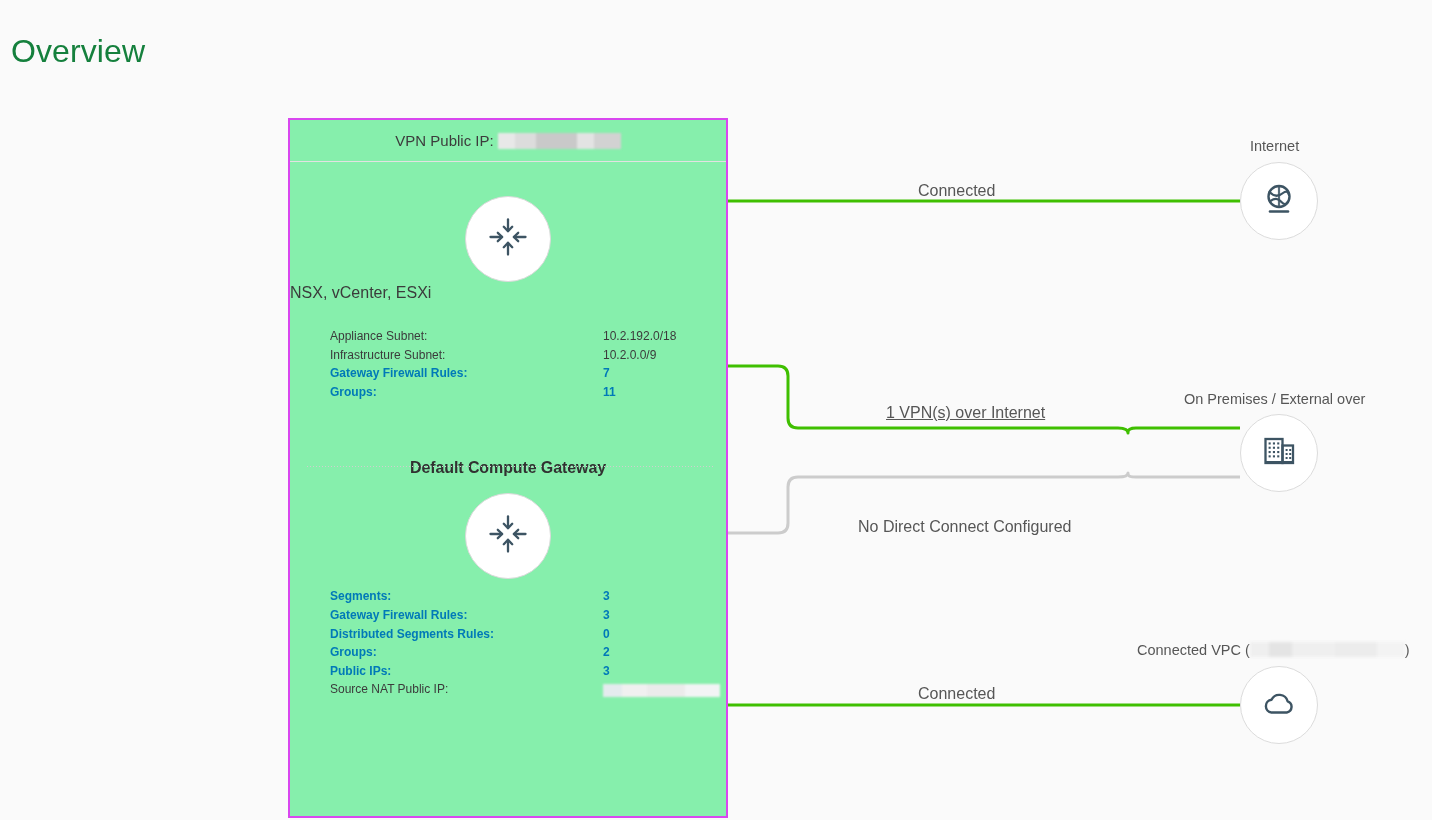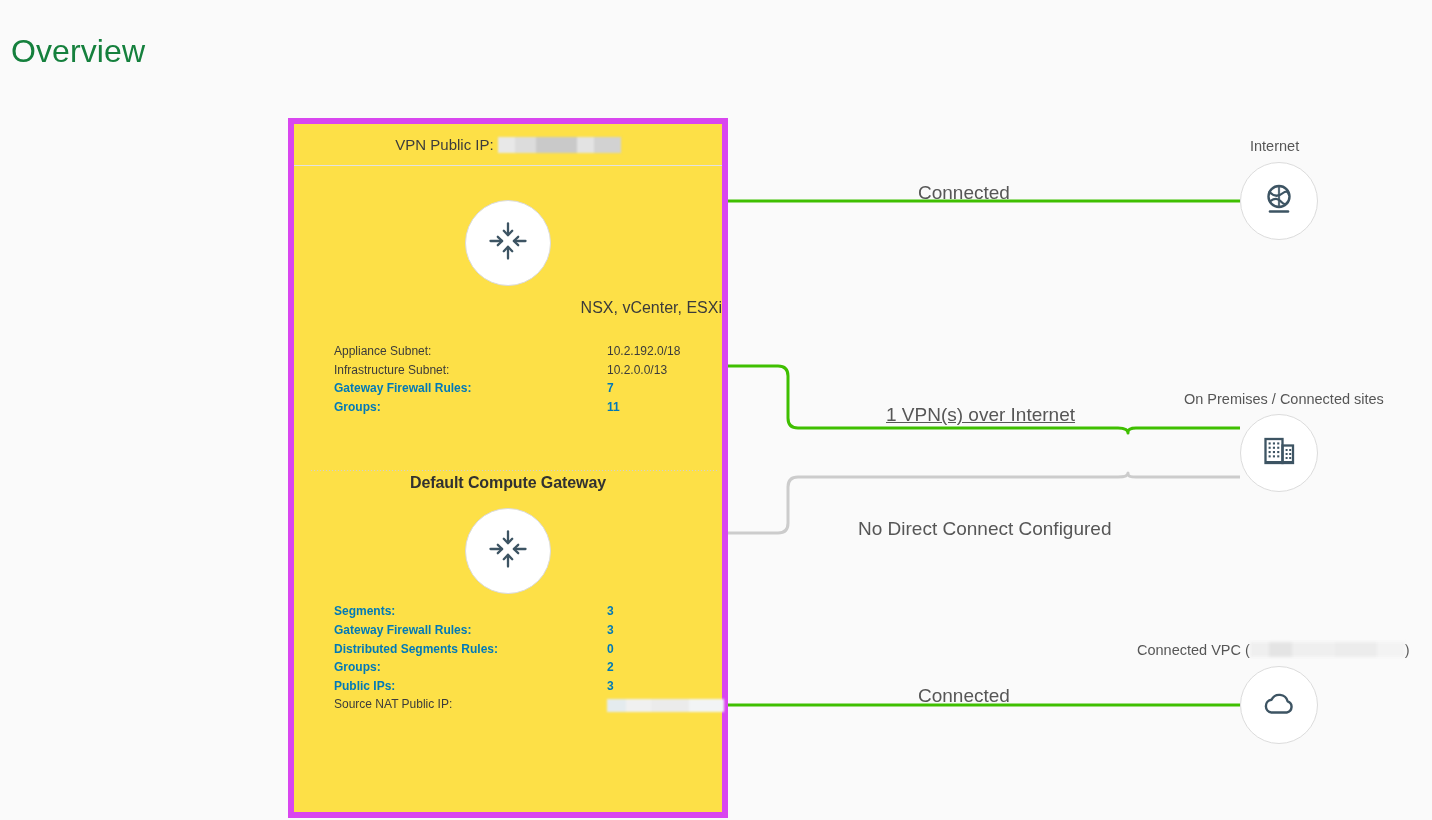--- a/index.html
+++ b/index.html
@@ -37,22 +37,22 @@
     margin-top: 23px;
   }
 
   
   .gw-card {
     position: absolute;
     left: 288px;
     top: 118px;
     width: 440px;
     height: 700px;
-    background: #fde047;
-    border: 6px solid #d946ef;
+    background: #86efac;
+    border: 2px solid #d946ef;
     box-sizing: border-box;
     z-index: 5;
   }
   .card-header {
     height: 42px;
     border-bottom: 1px solid #e2e2e2;
     display: flex;
     align-items: center;
     justify-content: center;
     box-sizing: border-box;
@@ -97,24 +97,24 @@
     width: 84px;
     height: 84px;
     border-radius: 50%;
     border: 1px solid #dadada;
     background: #fff;
     display: flex;
     align-items: center;
     justify-content: center;
   }
   .gw-sub {
-    text-align: right;
+    text-align: left;
     font-size: 16px;
     color: #3b3b3b;
-    margin-top: 13px;
+    margin-top: 2px;
   }
 
   .stats {
     margin: 0;
     padding: 0 0 0 40px;
     list-style: none;
   }
   .stats.mgmt { margin-top: 25px; }
   .stats.cmp  { margin-top: 8px; }
   .stats li {
@@ -183,21 +183,21 @@
   
   #connectors {
     position: absolute;
     left: 0; top: 0;
     width: 1432px;
     height: 820px;
     z-index: 1;
   }
   .edge-label {
     position: absolute;
-    font-size: 19px;
+    font-size: 16px;
     color: #565656;
     white-space: nowrap;
     z-index: 3;
   }
   .redact-vpc {
     display: inline-block;
     width: 155px;
     height: 15px;
     vertical-align: -2px;
     background:
@@ -245,21 +245,21 @@
           <path d="M10.5 13 Q17 20 24 14 Q28.5 10.5 30 16" fill="none" stroke="#3d5463" stroke-width="2.2" stroke-linecap="round"></path>
           <path d="M11 22.5 Q17.5 17 22.5 23 Q26 27 29 23" fill="none" stroke="#3d5463" stroke-width="2.2" stroke-linecap="round"></path>
           <path d="M20 7 L20 28" stroke="#3d5463" stroke-width="2.2" opacity="0.85"></path>
           <line x1="11" y1="32.5" x2="29" y2="32.5" stroke="#3d5463" stroke-width="2.6" stroke-linecap="round"></line>
         </svg>
       </span>
     </div>
   </div>
 
   <div class="node">
-    <div class="node-label" style="left:1184px; top:391px;">On Premises / Connected sites</div>
+    <div class="node-label" style="left:1184px; top:391px;">On Premises / External over</div>
     <div class="node-circle" style="left:1240px; top:414px;">
       <span>
         <svg width="40" height="40" viewBox="0 0 40 40">
           <rect x="6.5" y="8" width="17" height="24" fill="none" stroke="#3d5463" stroke-width="2.3"></rect>
           <rect x="23.5" y="14.5" width="10.5" height="17.5" fill="none" stroke="#3d5463" stroke-width="2.3"></rect>
           <g fill="#3d5463">
             <rect x="9.6" y="11.4" width="2.1" height="2.1"></rect>
             <rect x="13.9" y="11.4" width="2.1" height="2.1"></rect>
             <rect x="18.2" y="11.4" width="2.1" height="2.1"></rect>
             <rect x="9.6" y="15.7" width="2.1" height="2.1"></rect>
@@ -327,21 +327,21 @@
       </div>
       <div class="gw-sub">NSX, vCenter, ESXi</div>
 
       <ul class="stats mgmt">
         <li>
           <span class="k">Appliance Subnet:</span>
           <span class="v">10.2.192.0/18</span>
         </li>
         <li>
           <span class="k">Infrastructure Subnet:</span>
-          <span class="v">10.2.0.0/13</span>
+          <span class="v">10.2.0.0/9</span>
         </li>
         <li class="link">
           <span class="k">Gateway Firewall Rules:</span>
           <span class="v">7</span>
         </li>
         <li class="link">
           <span class="k">Groups:</span>
           <span class="v">11</span>
         </li>
       </ul>

